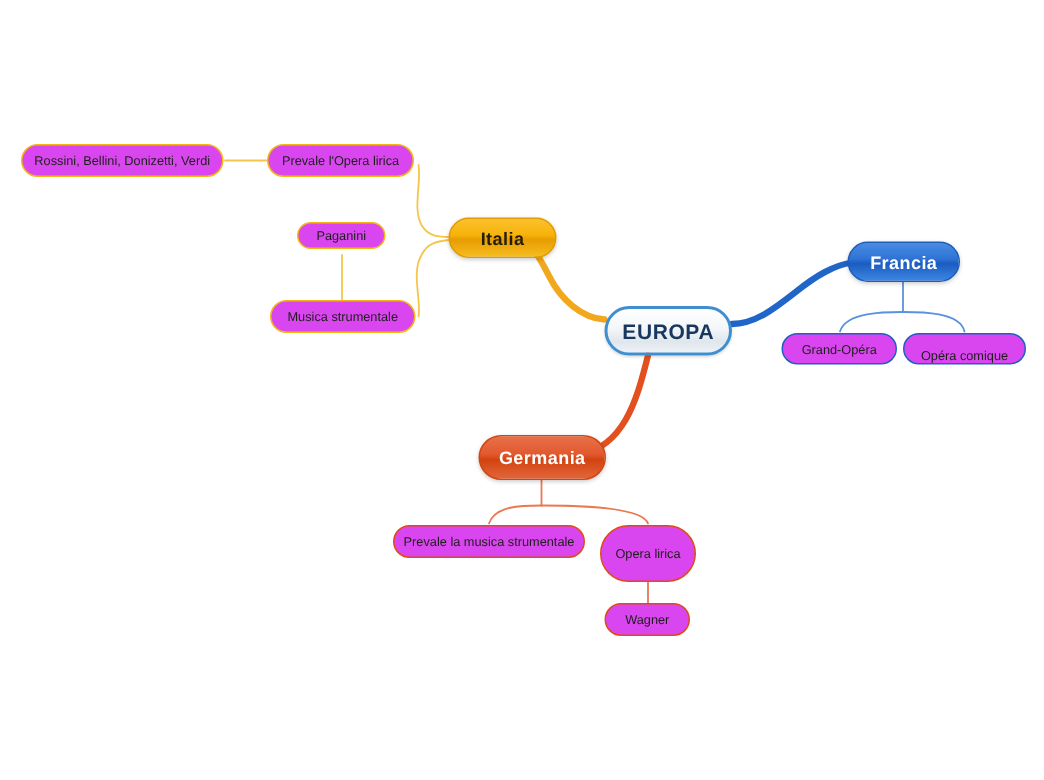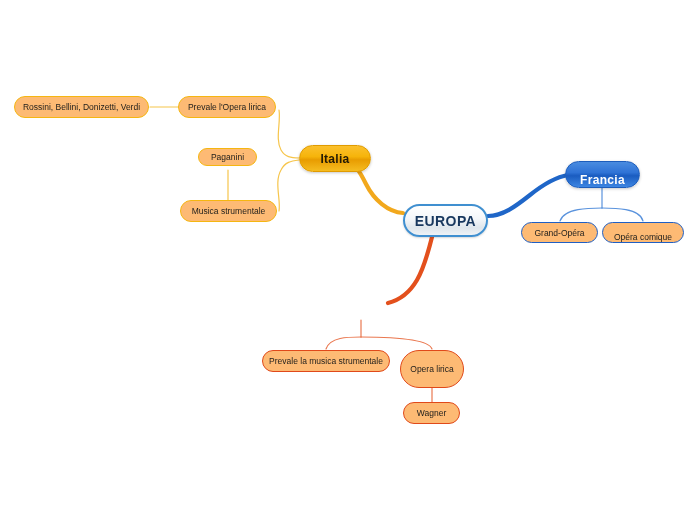--- a/index.html
+++ b/index.html
@@ -54,31 +54,30 @@
   }
   .node-main.theme-italia {
     background: linear-gradient(to bottom, #fbc02d 0%, #f6b40b 42%, #e89c00 55%, #f5bc20 100%);
     border: 1px solid #e09b00;
     color: #241c05;
   }
   .node-main.theme-francia {
     background: linear-gradient(to bottom, #4a8ce0 0%, #2f73d6 42%, #1a5cc0 55%, #3d86e2 100%);
     border: 1px solid #1d5dbb;
     color: #ffffff;
-    align-items: flex-end;
   }
   .node-main.theme-germania {
     background: linear-gradient(to bottom, #e8704a 0%, #e2592f 42%, #d2430f 55%, #e3653c 100%);
     border: 1px solid #cf4612;
     color: #ffffff;
   }
 
   
   .node-leaf {
-    background: #fdba74;
+    background: #d946ef;
     font-size: 8.5px;
     color: #1d1d1b;
     padding: 0 7px;
   }
   .node-leaf.theme-italia  { border: 1.6px solid #f5b611; }
   .node-leaf.theme-francia { border: 1.6px solid #1f5fc4; }
   .node-leaf.theme-germania{ border: 1.6px solid #e0491a; }
 </style>
 </head>
 <body>
@@ -125,20 +124,23 @@
   <div class="node node-main theme-francia" id="node-francia" style="left: 565px; top: 161px; width: 75px; height: 27px;">
     <span>Francia</span>
   </div>
   <div class="node node-leaf theme-francia" id="node-grand-opera" style="left: 521px; top: 222px; width: 77px; height: 21px;">
     <span>Grand-Opéra</span>
   </div>
   <div class="node node-leaf theme-francia" id="node-opera-comique" style="left: 602px; top: 222px; width: 82px; height: 21px; align-items: flex-end;">
     <span>Opéra comique</span>
   </div>
 
+  <div class="node node-main theme-germania" id="node-germania" style="left: 319px; top: 290px; width: 85px; height: 30px;">
+    <span>Germania</span>
+  </div>
   <div class="node node-leaf theme-germania" id="node-prevale-musica-strumentale" style="left: 262px; top: 350px; width: 128px; height: 22px;">
     <span>Prevale la musica strumentale</span>
   </div>
   <div class="node node-leaf theme-germania" id="node-opera-lirica-de" style="left: 400px; top: 350px; width: 64px; height: 38px;">
     <span>Opera lirica</span>
   </div>
   <div class="node node-leaf theme-germania" id="node-wagner" style="left: 403px; top: 402px; width: 57px; height: 22px;">
     <span>Wagner</span>
   </div>
 

